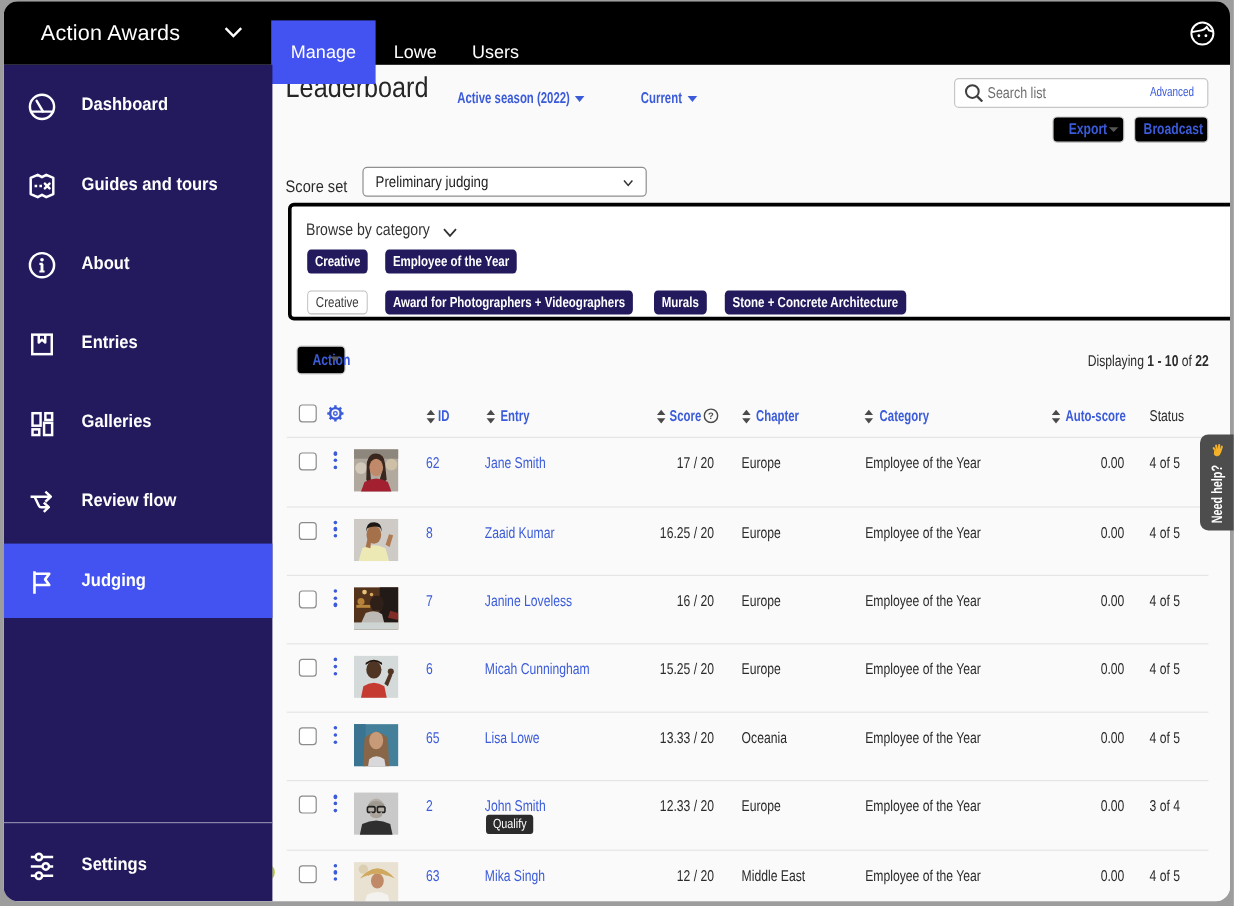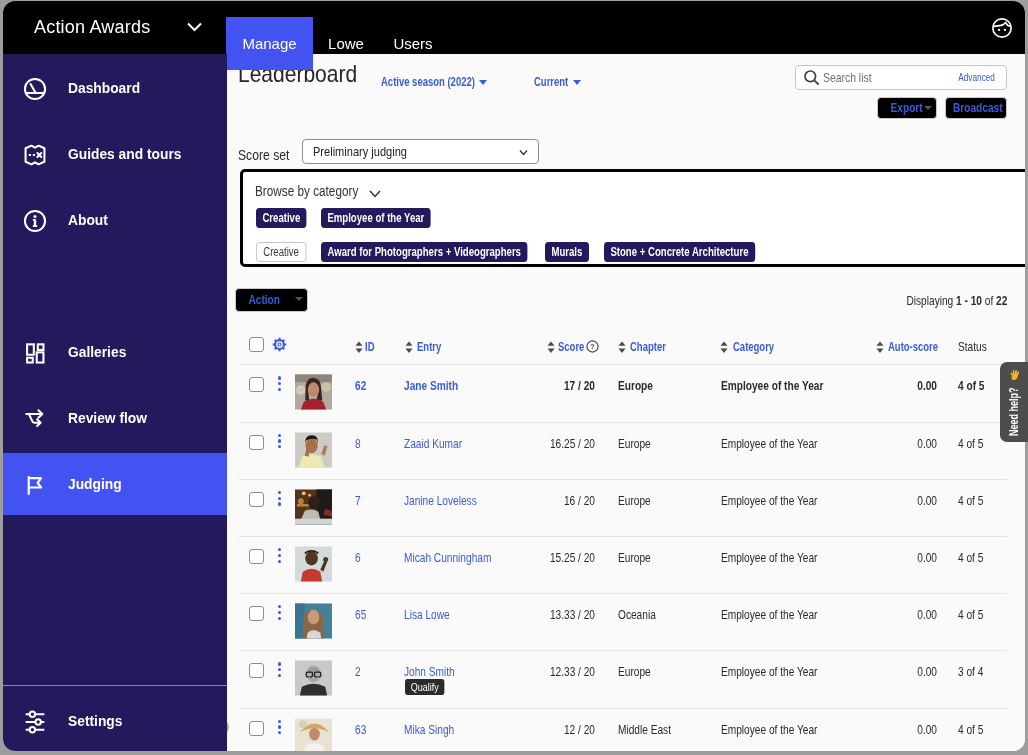--- a/index.html
+++ b/index.html
@@ -37,21 +37,21 @@
   .graycaret { position:absolute; width:0; height:0; border-left:4.2px solid transparent; border-right:4.2px solid transparent; border-top:4.8px solid #555; top:8px; }
   #scoreset-lbl { position:absolute; left:11px; top:89px; font-size:14px; color:#2b2b2b; line-height:24px; transform:scaleX(0.87); transform-origin:0 50%; }
   #scoreset { position:absolute; left:75px; top:85px; width:237px; height:25px; background:#fff; border:1px solid #8f8f8f; border-radius:4px; font-size:13px; color:#222; line-height:23px; }
   #scoreset .st { position:absolute; left:10px; transform:scaleX(0.85); transform-origin:0 50%; white-space:nowrap; }
   #scoreset .chev { position:absolute; right:9px; top:7px; }
   #catpanel { position:absolute; left:13px; top:115px; width:910px; height:98px; background:#fff; border:3px solid #000000; border-radius:5px; }
   #catpanel .title { position:absolute; left:12px; top:11px; font-size:14px; color:#333; transform:scaleX(0.84); transform-origin:0 50%; white-space:nowrap; }
   #catpanel .tchev { position:absolute; left:125px; top:17px; }
   .pill { position:absolute; height:20px; background:#231a5e; color:#fff; font-size:12px; font-weight:700; border-radius:4px; line-height:20px; padding:0 8px; transform:scaleX(0.8); transform-origin:0 50%; white-space:nowrap; }
   .pill.ghost { background:#fff; color:#3a3a3a; border:1px solid #bdbdbd; line-height:18px; font-weight:400; }
-  #btn-action { left:8px; top:234px; width:73px; height:24px; line-height:22px; }
+  #btn-action { left:20px; top:234px; width:41px; height:24px; line-height:22px; }
   #displaying { position:absolute; right:18px; top:239px; font-size:13px; color:#2b2b2b; transform:scaleX(0.78); transform-origin:100% 50%; white-space:nowrap; }
   .hdr { position:absolute; top:279px; height:31px; left:0; right:0; }
   .hdr .cell { position:absolute; font-size:13px; color:#3b5bd9; font-weight:700; top:6px; transform:scaleX(0.73); transform-origin:0 50%; white-space:nowrap; }
   .checkbox { position:absolute; width:15px; height:15px; border:1.4px solid #8c8c8c; border-radius:3px; background:#fff; }
   .sort { position:absolute; width:8px; height:13px; }
   .hline { position:absolute; left:12px; right:18px; border-top:1px solid #e5e5e5; }
   .row { position:absolute; left:0; right:0; height:57px; }
   .row .dots { position:absolute; left:51px; top:12px; width:4px; }
   .dot { display:block; width:3.2px; height:3.2px; border-radius:50%; background:#3b5bd9; margin-bottom:2.6px; }
   .row .photo { position:absolute; left:68px; top:10px; width:37px; height:36px; }
@@ -152,21 +152,21 @@
         </svg>
         <span class="cell" style="left:506px;">Category</span>
       <svg class="sort" style="left:649px;top:8px;" width="8" height="14" viewBox="0 0 8 14">
           <polygon points="4,0.5 7.8,5.2 0.2,5.2" fill="#4a4a4a"></polygon>
           <polygon points="0.2,8.2 7.8,8.2 4,12.9" fill="#4a4a4a"></polygon>
         </svg>
         <span class="cell" style="left:661px;">Auto-score</span>
       <span class="cell" style="left:731px; color:#2b2b2b; font-weight:400; transform:scaleX(0.78);">Status</span>
     </div>
     <div class="hline" style="top:310px;"></div>
-    <div class="row" style="top:310.4px;font-weight:bold;">
+    <div class="row" style="top:310.4px;">
       <span class="checkbox" style="left:22px; top:13px;"></span>
       <span class="dots">
           <span class="dot"></span>
           <span class="dot"></span>
           <span class="dot"></span>
         </span>
       <svg class="photo" viewBox="0 0 38 36">
           <rect width="38" height="36" fill="#b1a99e"></rect>
           <rect width="38" height="8" fill="#8d867c"></rect>
           <circle cx="6" cy="16" r="5" fill="#d8cfc0" opacity="0.85"></circle>
@@ -372,20 +372,27 @@
     <div class="nav" style="top:135px;">
         <span class="ic"><svg width="26" height="26" viewBox="0 0 24 24">
             <circle cx="12" cy="12" r="9.3" fill="none" stroke="#fff" stroke-width="1.9"></circle>
             <circle cx="12" cy="7.8" r="1.4" fill="#fff"></circle>
             <line x1="12" y1="11" x2="12" y2="16.8" stroke="#fff" stroke-width="2.2"></line>
             <line x1="10" y1="11" x2="12.6" y2="11" stroke="#fff" stroke-width="1.6"></line>
             <line x1="10" y1="16.8" x2="14" y2="16.8" stroke="#fff" stroke-width="1.6"></line>
           </svg></span>
         <span class="lbl">About</span>
       </div>
+    <div class="nav" style="top:201px;">
+        <span class="ic"><svg width="26" height="26" viewBox="0 0 24 24">
+            <rect x="4.5" y="4.5" width="15" height="15" fill="none" stroke="#fff" stroke-width="1.9"></rect>
+            <path d="M9.5 4.5 V10.5 L12 8.3 L14.5 10.5 V4.5" fill="none" stroke="#fff" stroke-width="1.9" stroke-linejoin="round"></path>
+          </svg></span>
+        <span class="lbl">Entries</span>
+      </div>
     <div class="nav" style="top:267px;">
         <span class="ic"><svg width="26" height="26" viewBox="0 0 24 24">
             <rect x="4.7" y="4" width="6.2" height="9.6" fill="none" stroke="#fff" stroke-width="1.9"></rect>
             <rect x="14.6" y="4" width="5.2" height="5.2" fill="none" stroke="#fff" stroke-width="1.9"></rect>
             <rect x="4.7" y="16.4" width="5.2" height="4.4" fill="none" stroke="#fff" stroke-width="1.9"></rect>
             <rect x="13.6" y="11.4" width="6.2" height="9.4" fill="none" stroke="#fff" stroke-width="1.9"></rect>
           </svg></span>
         <span class="lbl">Galleries</span>
       </div>
     <div class="nav" style="top:333px;">

